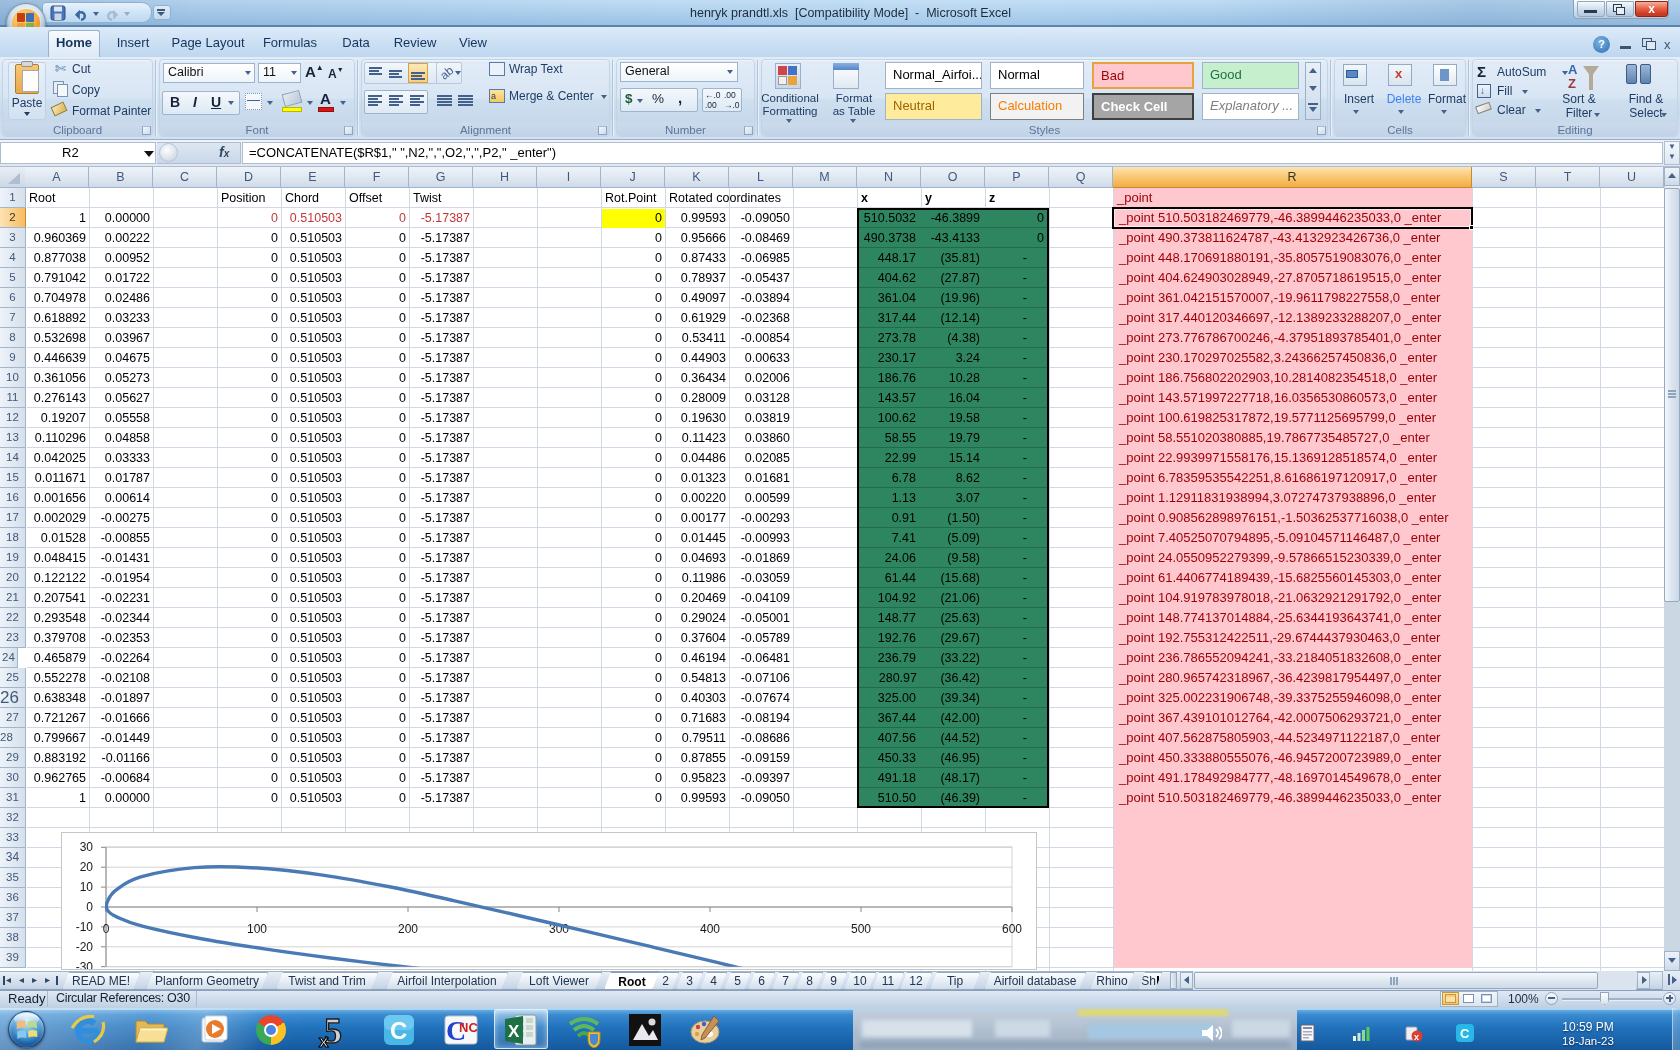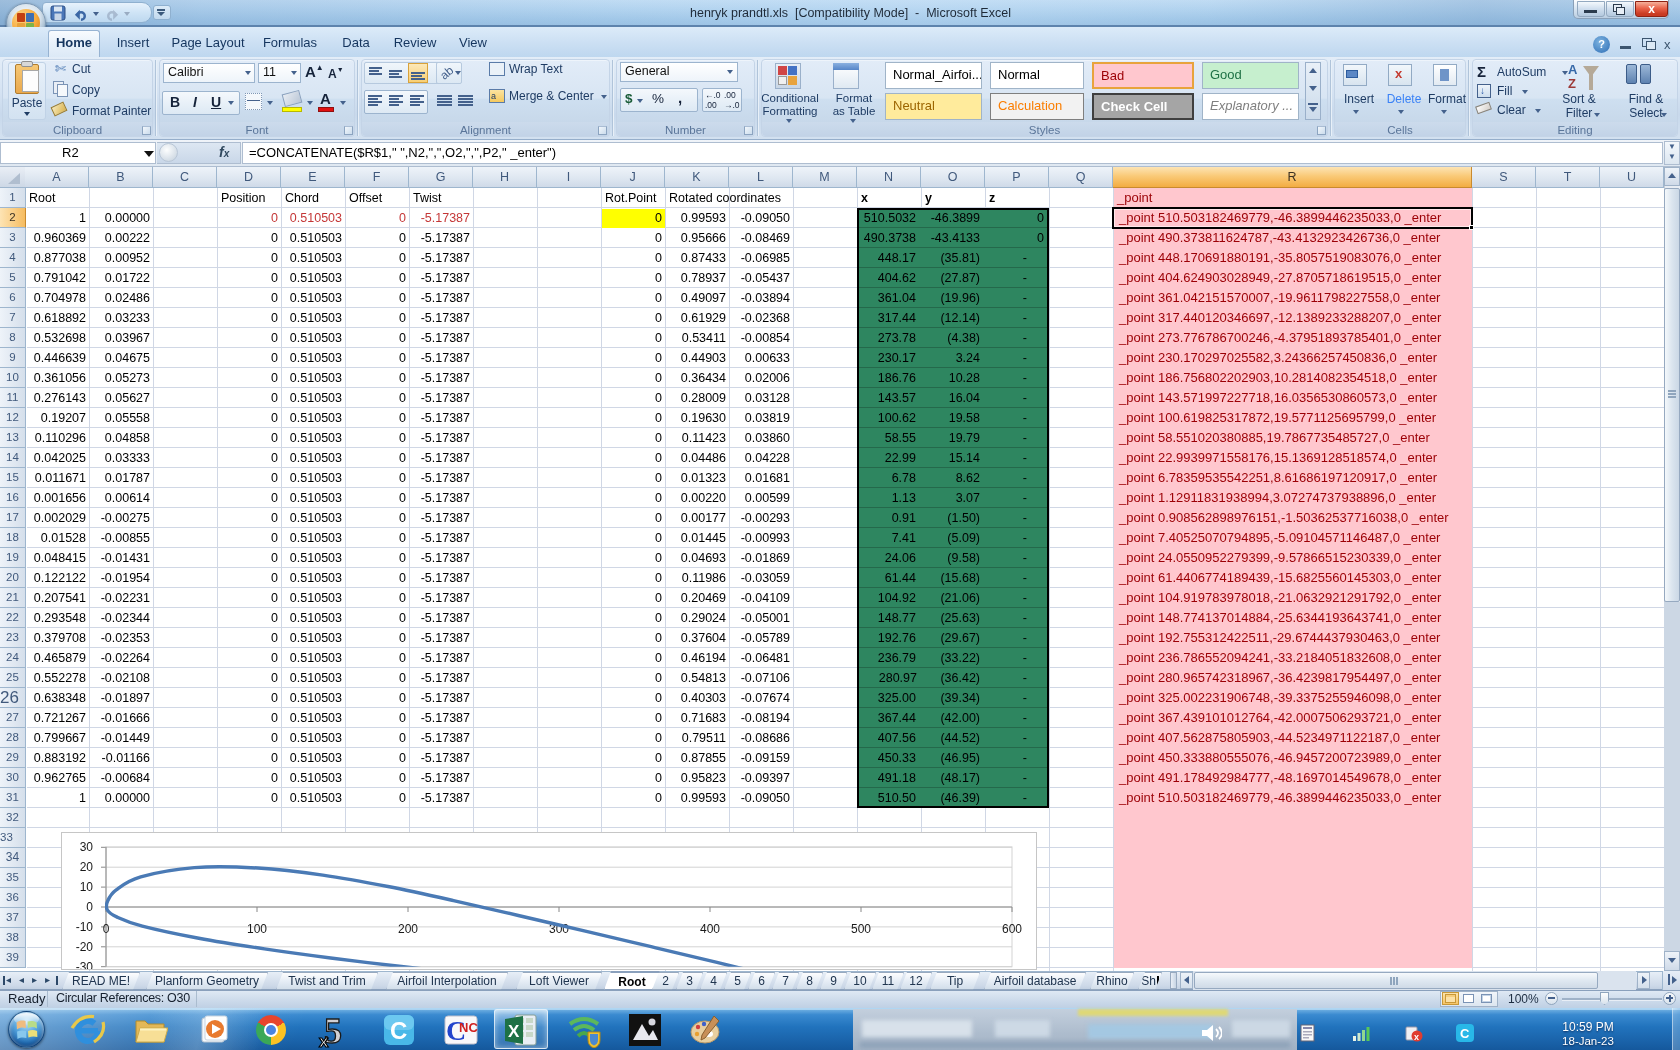--- a/index.html
+++ b/index.html
@@ -285,30 +285,30 @@
 <div class="ab" style="left:0;top:448px;width:26px;height:20px;background:linear-gradient(90deg,#eef3f9,#d5dfeb);border-right:1px solid #9eb6ce;border-bottom:1px solid #9eb6ce;text-align:center;font-size:11.5px;line-height:19px;color:#40597c">14</div>
 <div class="ab" style="left:0;top:468px;width:26px;height:20px;background:linear-gradient(90deg,#eef3f9,#d5dfeb);border-right:1px solid #9eb6ce;border-bottom:1px solid #9eb6ce;text-align:center;font-size:11.5px;line-height:19px;color:#40597c">15</div>
 <div class="ab" style="left:0;top:488px;width:26px;height:20px;background:linear-gradient(90deg,#eef3f9,#d5dfeb);border-right:1px solid #9eb6ce;border-bottom:1px solid #9eb6ce;text-align:center;font-size:11.5px;line-height:19px;color:#40597c">16</div>
 <div class="ab" style="left:0;top:508px;width:26px;height:20px;background:linear-gradient(90deg,#eef3f9,#d5dfeb);border-right:1px solid #9eb6ce;border-bottom:1px solid #9eb6ce;text-align:center;font-size:11.5px;line-height:19px;color:#40597c">17</div>
 <div class="ab" style="left:0;top:528px;width:26px;height:20px;background:linear-gradient(90deg,#eef3f9,#d5dfeb);border-right:1px solid #9eb6ce;border-bottom:1px solid #9eb6ce;text-align:center;font-size:11.5px;line-height:19px;color:#40597c">18</div>
 <div class="ab" style="left:0;top:548px;width:26px;height:20px;background:linear-gradient(90deg,#eef3f9,#d5dfeb);border-right:1px solid #9eb6ce;border-bottom:1px solid #9eb6ce;text-align:center;font-size:11.5px;line-height:19px;color:#40597c">19</div>
 <div class="ab" style="left:0;top:568px;width:26px;height:20px;background:linear-gradient(90deg,#eef3f9,#d5dfeb);border-right:1px solid #9eb6ce;border-bottom:1px solid #9eb6ce;text-align:center;font-size:11.5px;line-height:19px;color:#40597c">20</div>
 <div class="ab" style="left:0;top:588px;width:26px;height:20px;background:linear-gradient(90deg,#eef3f9,#d5dfeb);border-right:1px solid #9eb6ce;border-bottom:1px solid #9eb6ce;text-align:center;font-size:11.5px;line-height:19px;color:#40597c">21</div>
 <div class="ab" style="left:0;top:608px;width:26px;height:20px;background:linear-gradient(90deg,#eef3f9,#d5dfeb);border-right:1px solid #9eb6ce;border-bottom:1px solid #9eb6ce;text-align:center;font-size:11.5px;line-height:19px;color:#40597c">22</div>
 <div class="ab" style="left:0;top:628px;width:26px;height:20px;background:linear-gradient(90deg,#eef3f9,#d5dfeb);border-right:1px solid #9eb6ce;border-bottom:1px solid #9eb6ce;text-align:center;font-size:11.5px;line-height:19px;color:#40597c">23</div>
-<div class="ab" style="left:0;top:648px;width:26px;height:20px;background:linear-gradient(90deg,#eef3f9,#d5dfeb);border-right:1px solid #9eb6ce;border-bottom:1px solid #9eb6ce;text-align:center;font-size:11.5px;line-height:19px;color:#40597c">24</div>
+<div class="ab" style="left:0;top:648px;width:18px;height:20px;background:linear-gradient(90deg,#eef3f9,#d5dfeb);border-right:1px solid #9eb6ce;border-bottom:1px solid #9eb6ce;text-align:center;font-size:11.5px;line-height:19px;color:#40597c">24</div>
 <div class="ab" style="left:0;top:668px;width:26px;height:20px;background:linear-gradient(90deg,#eef3f9,#d5dfeb);border-right:1px solid #9eb6ce;border-bottom:1px solid #9eb6ce;text-align:center;font-size:11.5px;line-height:19px;color:#40597c">25</div>
 <div class="ab" style="left:0;top:688px;width:26px;height:20px;background:linear-gradient(90deg,#eef3f9,#d5dfeb);border-right:1px solid #9eb6ce;border-bottom:1px solid #9eb6ce;font-size:17px;line-height:19px;color:#40597c">26</div>
 <div class="ab" style="left:0;top:708px;width:26px;height:20px;background:linear-gradient(90deg,#eef3f9,#d5dfeb);border-right:1px solid #9eb6ce;border-bottom:1px solid #9eb6ce;text-align:center;font-size:11.5px;line-height:19px;color:#40597c">27</div>
-<div class="ab" style="left:0;top:728px;width:26px;height:20px;background:linear-gradient(90deg,#eef3f9,#d5dfeb);border-right:1px solid #9eb6ce;border-bottom:1px solid #9eb6ce;text-align:center;font-size:11.5px;line-height:19px;color:#40597c">28</div>
+<div class="ab" style="left:0;top:728px;width:26px;height:20px;background:linear-gradient(90deg,#eef3f9,#d5dfeb);border-right:1px solid #9eb6ce;border-bottom:1px solid #9eb6ce;font-size:11.5px;line-height:19px;color:#40597c">28</div>
 <div class="ab" style="left:0;top:748px;width:26px;height:20px;background:linear-gradient(90deg,#eef3f9,#d5dfeb);border-right:1px solid #9eb6ce;border-bottom:1px solid #9eb6ce;text-align:center;font-size:11.5px;line-height:19px;color:#40597c">29</div>
 <div class="ab" style="left:0;top:768px;width:26px;height:20px;background:linear-gradient(90deg,#eef3f9,#d5dfeb);border-right:1px solid #9eb6ce;border-bottom:1px solid #9eb6ce;text-align:center;font-size:11.5px;line-height:19px;color:#40597c">30</div>
 <div class="ab" style="left:0;top:788px;width:26px;height:20px;background:linear-gradient(90deg,#eef3f9,#d5dfeb);border-right:1px solid #9eb6ce;border-bottom:1px solid #9eb6ce;text-align:center;font-size:11.5px;line-height:19px;color:#40597c">31</div>
 <div class="ab" style="left:0;top:808px;width:26px;height:20px;background:linear-gradient(90deg,#eef3f9,#d5dfeb);border-right:1px solid #9eb6ce;border-bottom:1px solid #9eb6ce;text-align:center;font-size:11.5px;line-height:19px;color:#40597c">32</div>
-<div class="ab" style="left:0;top:828px;width:26px;height:20px;background:linear-gradient(90deg,#eef3f9,#d5dfeb);border-right:1px solid #9eb6ce;border-bottom:1px solid #9eb6ce;font-size:11.5px;line-height:19px;color:#40597c">33</div>
+<div class="ab" style="left:0;top:828px;width:26px;height:20px;background:linear-gradient(90deg,#eef3f9,#d5dfeb);border-right:1px solid #9eb6ce;border-bottom:1px solid #9eb6ce;text-align:center;font-size:11.5px;line-height:19px;color:#40597c">33</div>
 <div class="ab" style="left:0;top:848px;width:26px;height:20px;background:linear-gradient(90deg,#eef3f9,#d5dfeb);border-right:1px solid #9eb6ce;border-bottom:1px solid #9eb6ce;text-align:center;font-size:12px;line-height:19px;color:#40597c">34</div>
 <div class="ab" style="left:0;top:868px;width:26px;height:20px;background:linear-gradient(90deg,#eef3f9,#d5dfeb);border-right:1px solid #9eb6ce;border-bottom:1px solid #9eb6ce;text-align:center;font-size:11.5px;line-height:19px;color:#40597c">35</div>
 <div class="ab" style="left:0;top:888px;width:26px;height:20px;background:linear-gradient(90deg,#eef3f9,#d5dfeb);border-right:1px solid #9eb6ce;border-bottom:1px solid #9eb6ce;text-align:center;font-size:11.5px;line-height:19px;color:#40597c">36</div>
 <div class="ab" style="left:0;top:908px;width:26px;height:20px;background:linear-gradient(90deg,#eef3f9,#d5dfeb);border-right:1px solid #9eb6ce;border-bottom:1px solid #9eb6ce;text-align:center;font-size:11.5px;line-height:19px;color:#40597c">37</div>
 <div class="ab" style="left:0;top:928px;width:26px;height:20px;background:linear-gradient(90deg,#eef3f9,#d5dfeb);border-right:1px solid #9eb6ce;border-bottom:1px solid #9eb6ce;text-align:center;font-size:11.5px;line-height:19px;color:#40597c">38</div>
 <div class="ab" style="left:0;top:948px;width:26px;height:20px;background:linear-gradient(90deg,#eef3f9,#d5dfeb);border-right:1px solid #9eb6ce;border-bottom:1px solid #9eb6ce;text-align:center;font-size:11.5px;line-height:19px;color:#40597c">39</div>
 <div class="ab" style="left:27px;top:188px;width:1637px;height:783px;background:#fff"></div>
 <div class="ab" style="left:27px;top:188px;width:1637px;height:783px;background:repeating-linear-gradient(180deg,transparent 0px,transparent 19px,#d0d7e5 19px,#d0d7e5 20px)"></div>
 <div class="ab" style="left:89px;top:188px;width:1px;height:783px;background:#d0d7e5"></div>
 <div class="ab" style="left:153px;top:188px;width:1px;height:783px;background:#d0d7e5"></div>
@@ -490,21 +490,21 @@
 <div class="cell" style="left:921px;top:428px;width:64px;padding-right:5px;">19.79</div>
 <div class="cell" style="left:985px;top:428px;width:64px;padding-right:22px;">-</div>
 <div class="cell" style="left:25px;top:448px;width:64px;">0.042025</div>
 <div class="cell" style="left:89px;top:448px;width:64px;">0.03333</div>
 <div class="cell" style="left:217px;top:448px;width:64px;">0</div>
 <div class="cell" style="left:281px;top:448px;width:64px;">0.510503</div>
 <div class="cell" style="left:345px;top:448px;width:64px;">0</div>
 <div class="cell" style="left:409px;top:448px;width:64px;">-5.17387</div>
 <div class="cell" style="left:601px;top:448px;width:64px;">0</div>
 <div class="cell" style="left:665px;top:448px;width:64px;">0.04486</div>
-<div class="cell" style="left:729px;top:448px;width:64px;">0.04228</div>
+<div class="cell" style="left:729px;top:448px;width:64px;">0.02085</div>
 <div class="cell" style="left:857px;top:448px;width:64px;padding-right:5px;">22.99</div>
 <div class="cell" style="left:921px;top:448px;width:64px;padding-right:5px;">15.14</div>
 <div class="cell" style="left:985px;top:448px;width:64px;padding-right:22px;">-</div>
 <div class="cell" style="left:25px;top:468px;width:64px;">0.011671</div>
 <div class="cell" style="left:89px;top:468px;width:64px;">0.01787</div>
 <div class="cell" style="left:217px;top:468px;width:64px;">0</div>
 <div class="cell" style="left:281px;top:468px;width:64px;">0.510503</div>
 <div class="cell" style="left:345px;top:468px;width:64px;">0</div>
 <div class="cell" style="left:409px;top:468px;width:64px;">-5.17387</div>
 <div class="cell" style="left:601px;top:468px;width:64px;">0</div>

